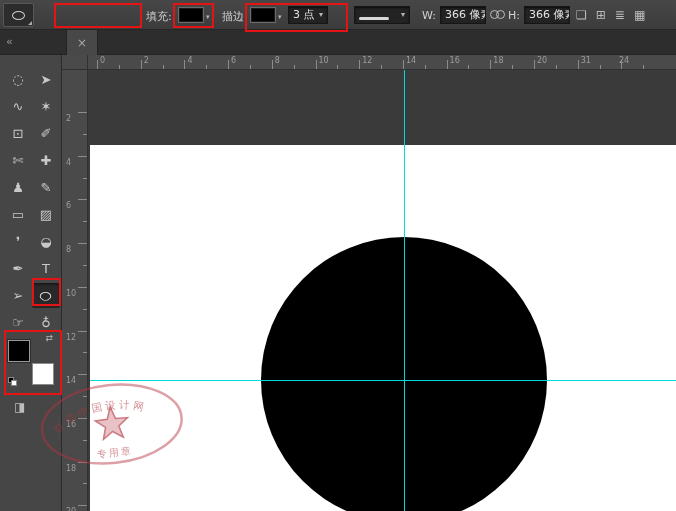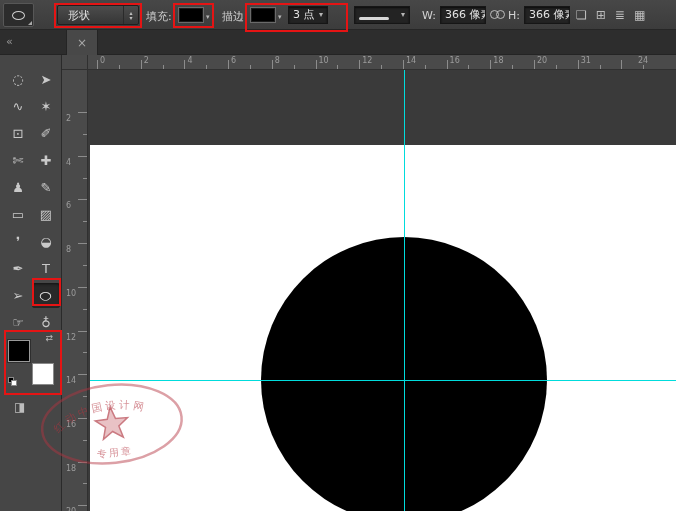--- a/index.html
+++ b/index.html
@@ -97,27 +97,20 @@
 <body>
 
 <div class="screen">
 
   <div class="options-bar">
     <div class="preset-btn">
       <div class="preset-ellipse"></div>
       <div class="preset-arrow"></div>
     </div>
 
-    <div class="mode-select">
-      <span>形状</span>
-      <span class="spin">
-          <span>▴</span>
-          <span>▾</span>
-        </span>
-    </div>
 
     <span class="ob-label" style="left:146px">填充:</span>
     <div class="swatch" style="left: 178px; background: rgb(0, 0, 0);"></div>
     <span class="swatch-arrow" style="left:206px">▾</span>
 
     <span class="ob-label" style="left:222px">描边:</span>
     <div class="swatch" style="left: 250px; background: rgb(0, 0, 0);"></div>
     <span class="swatch-arrow" style="left:278px">▾</span>
 
     <div class="ob-field dd" style="left:288px; width:40px">
@@ -288,21 +281,21 @@
       <div class="h-tick minor" style="left: 424.15px;"></div>
       <span class="h-num" style="left: 405.3px;">18</span>
       <div class="h-tick" style="left: 446px;"></div>
       <div class="h-tick minor" style="left: 467.85px;"></div>
       <span class="h-num" style="left: 449px;">20</span>
       <div class="h-tick" style="left: 489.7px;"></div>
       <div class="h-tick minor" style="left: 511.55px;"></div>
       <span class="h-num" style="left: 492.7px;">31</span>
       <div class="h-tick" style="left: 533.4px;"></div>
       <div class="h-tick minor" style="left: 555.25px;"></div>
-      <span class="h-num" style="left: 550px;">24</span>
+      <span class="h-num" style="left: 531px;">24</span>
     </div>
   <div class="v-ruler" id="v-ruler">
       <div class="v-tick" style="top: 42px;"></div>
       <div class="v-tick minor" style="top: 63.85px;"></div>
       <span class="v-num" style="top: 44px;">2</span>
       <div class="v-tick" style="top: 85.7px;"></div>
       <div class="v-tick minor" style="top: 107.55px;"></div>
       <span class="v-num" style="top: 87.7px;">4</span>
       <div class="v-tick" style="top: 129.4px;"></div>
       <div class="v-tick minor" style="top: 151.25px;"></div>

